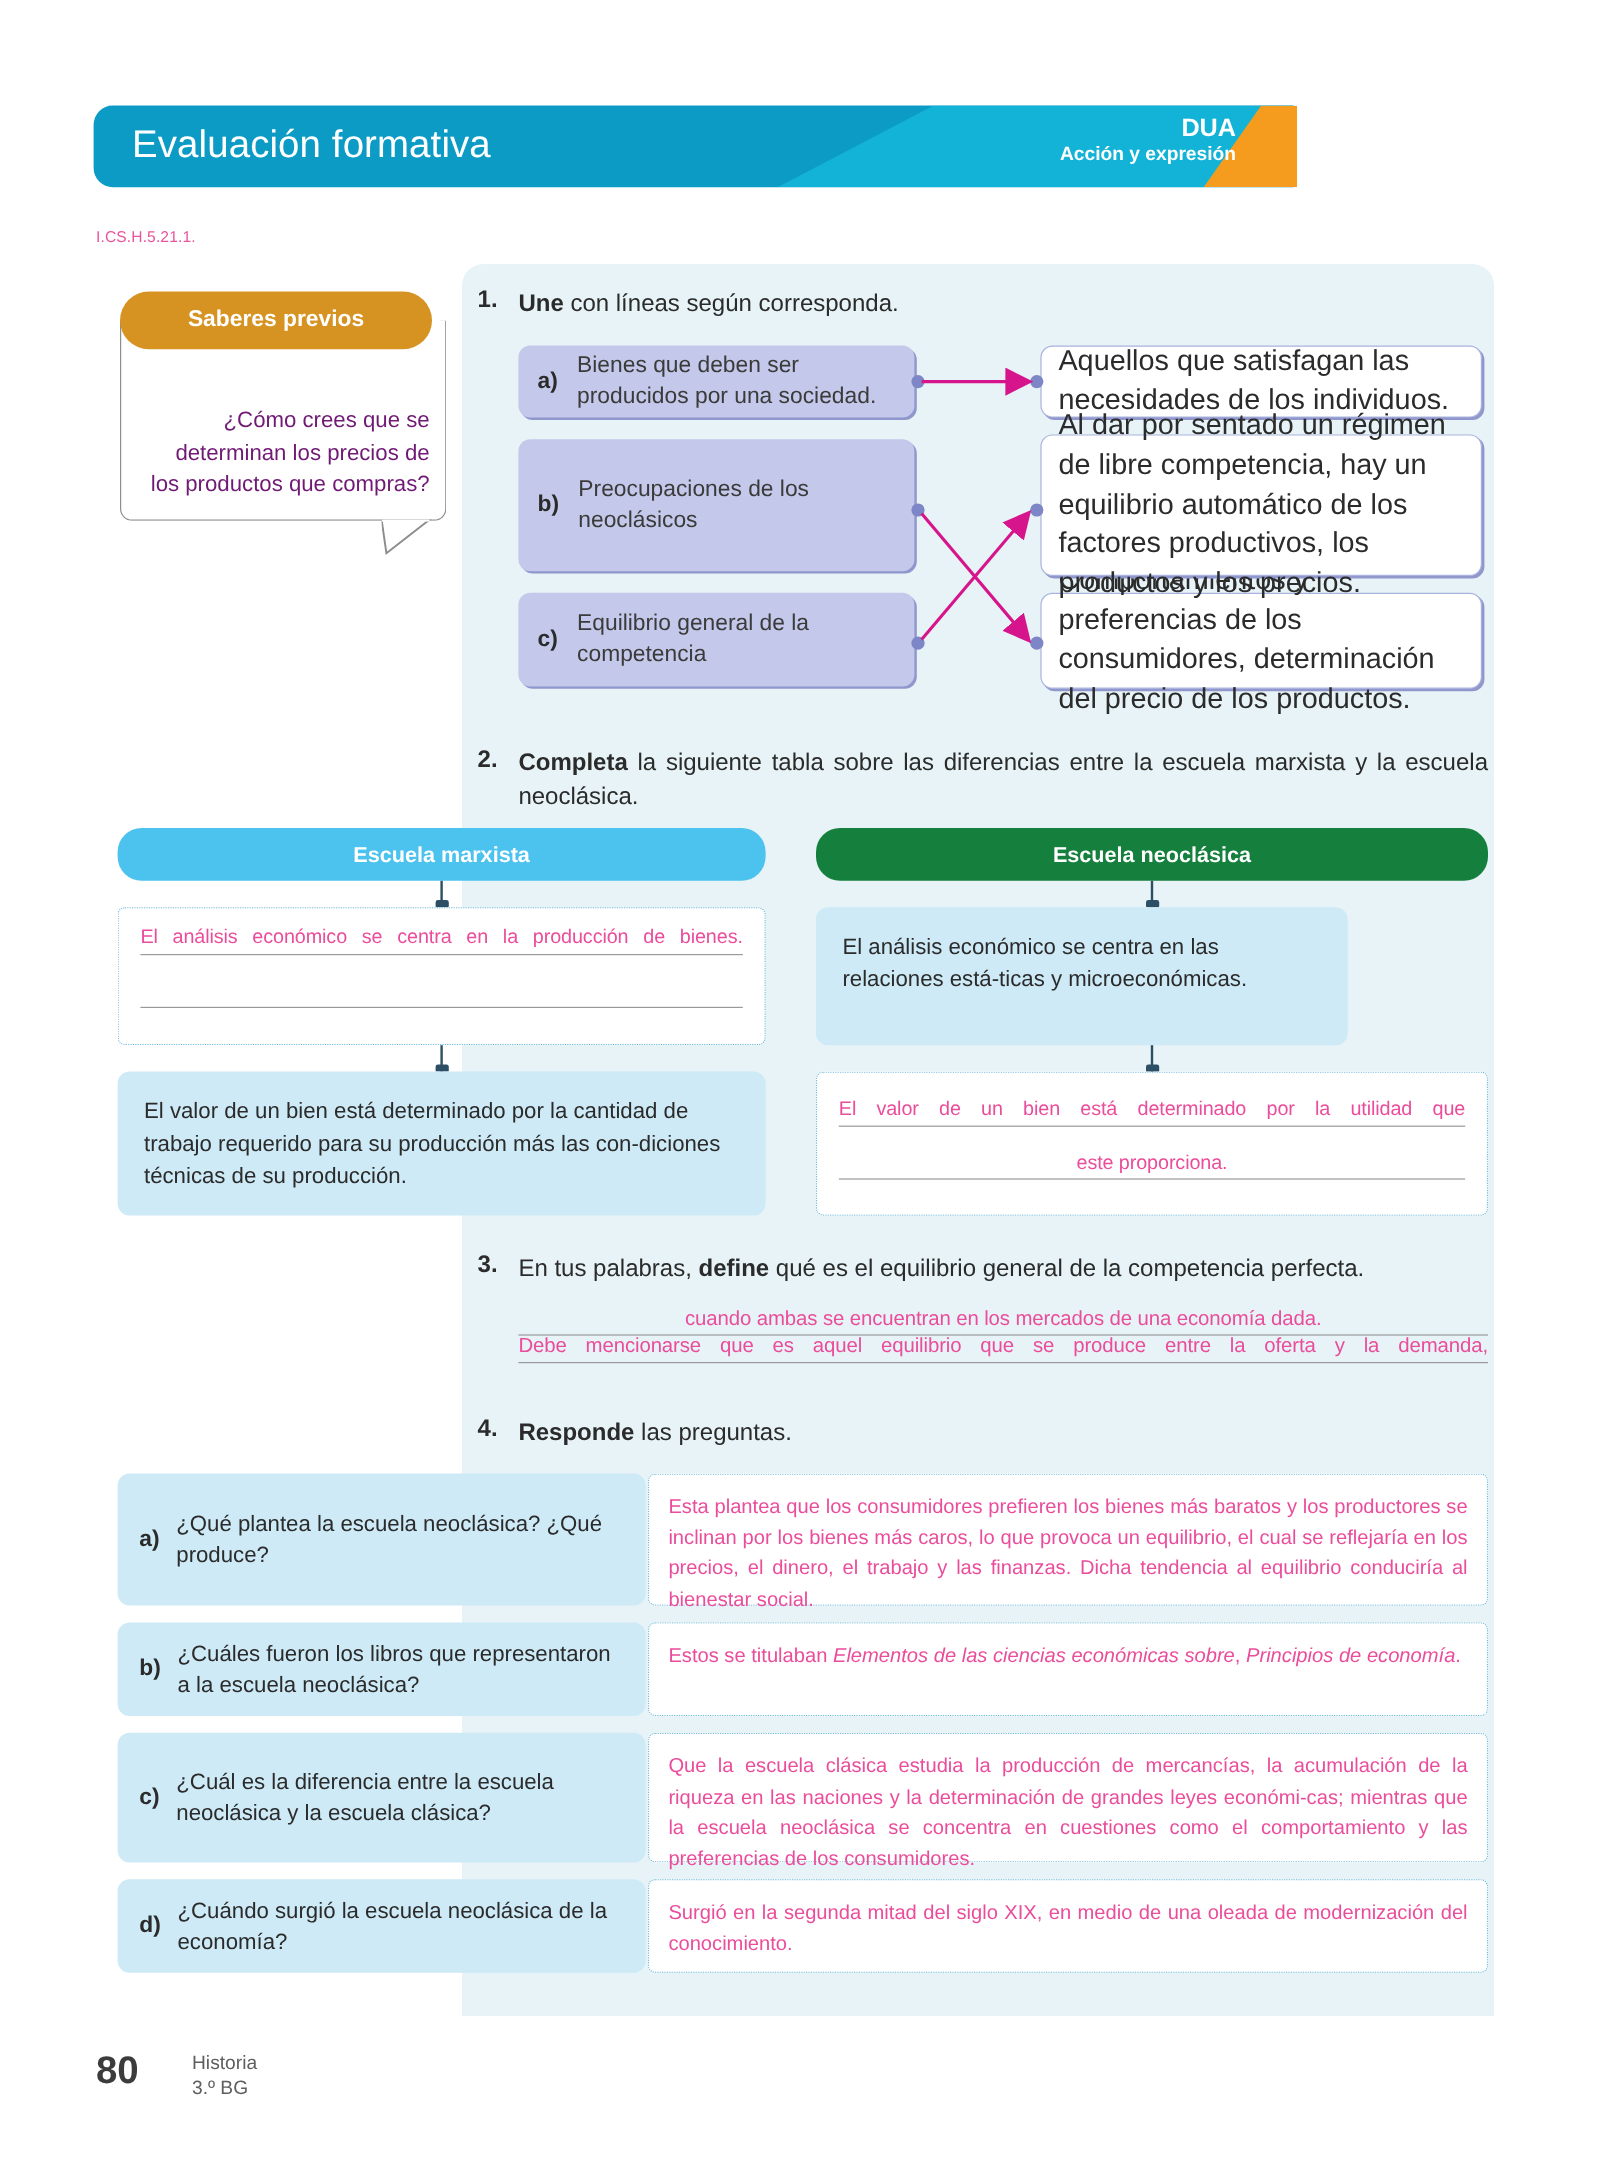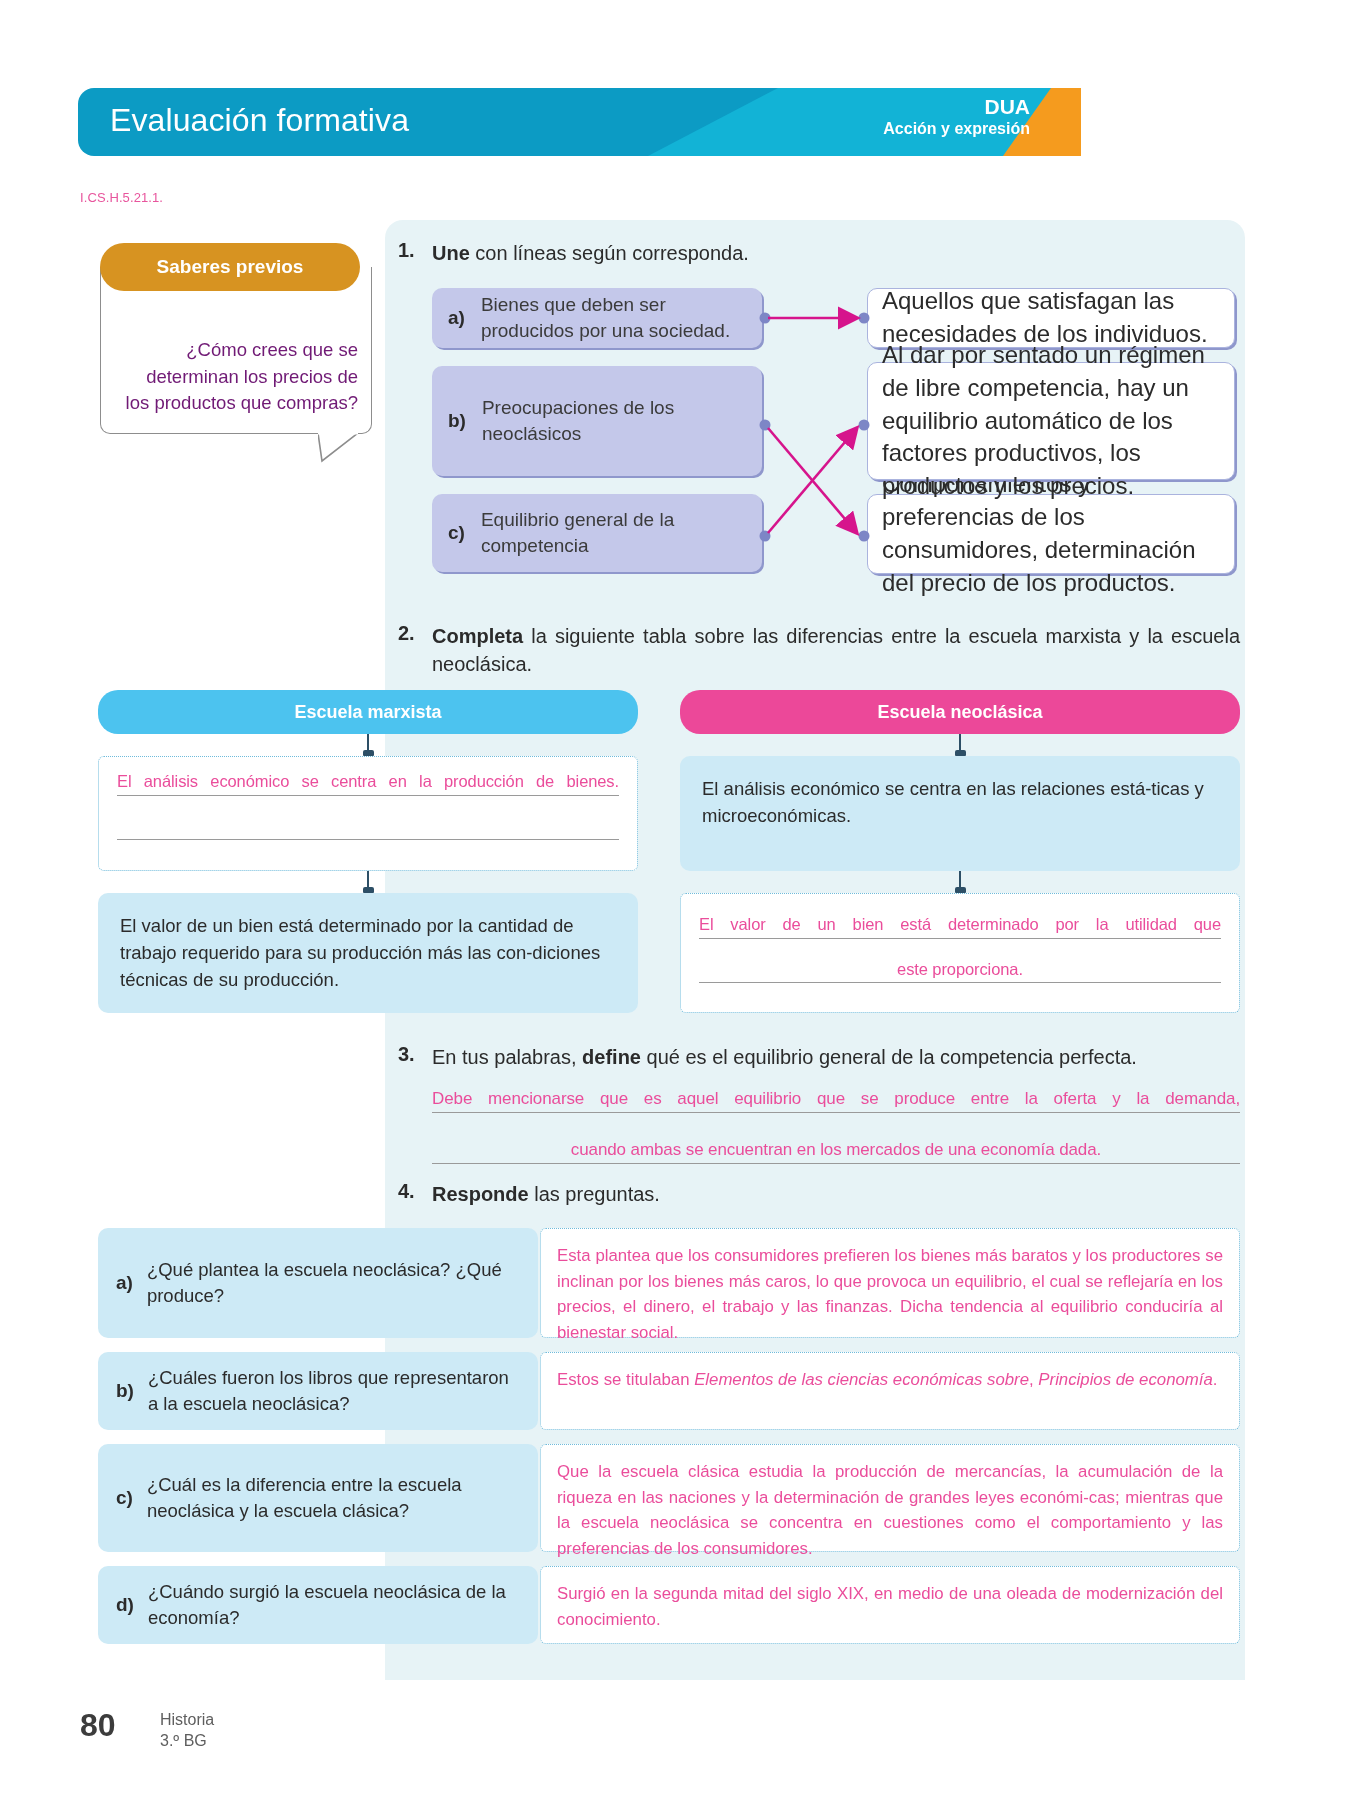--- a/index.html
+++ b/index.html
@@ -169,21 +169,21 @@
   .school-head {
     position: absolute;
     height: 44px;
     border-radius: 20px;
     display: flex; align-items: center; justify-content: center;
     color: #ffffff;
     font-size: 18px;
     font-weight: bold;
   }
   .school-head.marx { background: #4cc3ef; }
-  .school-head.neo  { background: #ec4899; }
+  .school-head.neo  { background: #15803d; }
 
   .cell-filled {
     position: absolute;
     background: #cdeaf6;
     border-radius: 10px;
     padding: 20px 22px;
     font-size: 18.5px;
     line-height: 1.45;
     color: #2b2b2b;
   }
@@ -354,21 +354,21 @@
 
   <div class="stem" style="left:367px; top:734px; height:22px;"></div>
   <div class="stem-head" style="left:363px; top:750px;"></div>
   <div class="stem" style="left:959px; top:734px; height:22px;"></div>
   <div class="stem-head" style="left:955px; top:750px;"></div>
 
   <div class="cell-blank" style="left:98px; top:756px; width:540px; height:115px;">
     <div class="hand hand-line hand-justify">El análisis económico se centra en la producción de bienes.</div>
     <div class="hand hand-line last empty">&nbsp;</div>
   </div>
-  <div class="cell-filled" style="left:680px; top:756px; width:560px; height:115px;">
+  <div class="cell-filled" style="left:680px; top:756px; width:443px; height:115px;">
     <span>El análisis económico se centra en las relaciones está-ticas y microeconómicas.</span>
   </div>
 
   <div class="stem" style="left:367px; top:871px; height:22px;"></div>
   <div class="stem-head" style="left:363px; top:887px;"></div>
   <div class="stem" style="left:959px; top:871px; height:22px;"></div>
   <div class="stem-head" style="left:955px; top:887px;"></div>
 
   <div class="cell-filled" style="left:98px; top:893px; width:540px; height:120px;">
     <span>El valor de un bien está determinado por la cantidad de trabajo requerido para su producción más las con-diciones técnicas de su producción.</span>
@@ -377,22 +377,22 @@
     <div class="hand hand-line hand-justify">El valor de un bien está determinado por la utilidad que</div>
     <div class="hand hand-line last">este proporciona.</div>
   </div>
 
   <div class="ex-num" style="left:398px; top:1043px;">3.</div>
   <div class="ex-text" style="left:432px; top:1043px; width:808px;">
     <span>En tus palabras, </span><b>define</b><span> qué es el equilibrio general de la competencia perfecta.</span>
   </div>
 
   <div style="position:absolute; left:432px; top:1090px; width:808px;">
+    <div class="hand hand-line last" style="font-size:17px;">cuando ambas se encuentran en los mercados de una economía dada.</div>
     <div class="hand hand-line hand-justify" style="font-size:17px; margin-bottom:28px;">Debe mencionarse que es aquel equilibrio que se produce entre la oferta y la demanda,</div>
-    <div class="hand hand-line last" style="font-size:17px;">cuando ambas se encuentran en los mercados de una economía dada.</div>
   </div>
 
   <div class="ex-num" style="left:398px; top:1180px;">4.</div>
   <div class="ex-text" style="left:432px; top:1180px; width:620px;">
     <b>Responde</b><span> las preguntas.</span>
   </div>
 
   <div class="q-box" style="left:98px; top:1228px; width:440px; height:110px;">
     <span class="letter">a)</span>
     <span class="txt">¿Qué plantea la escuela neoclásica? ¿Qué produce?</span>

